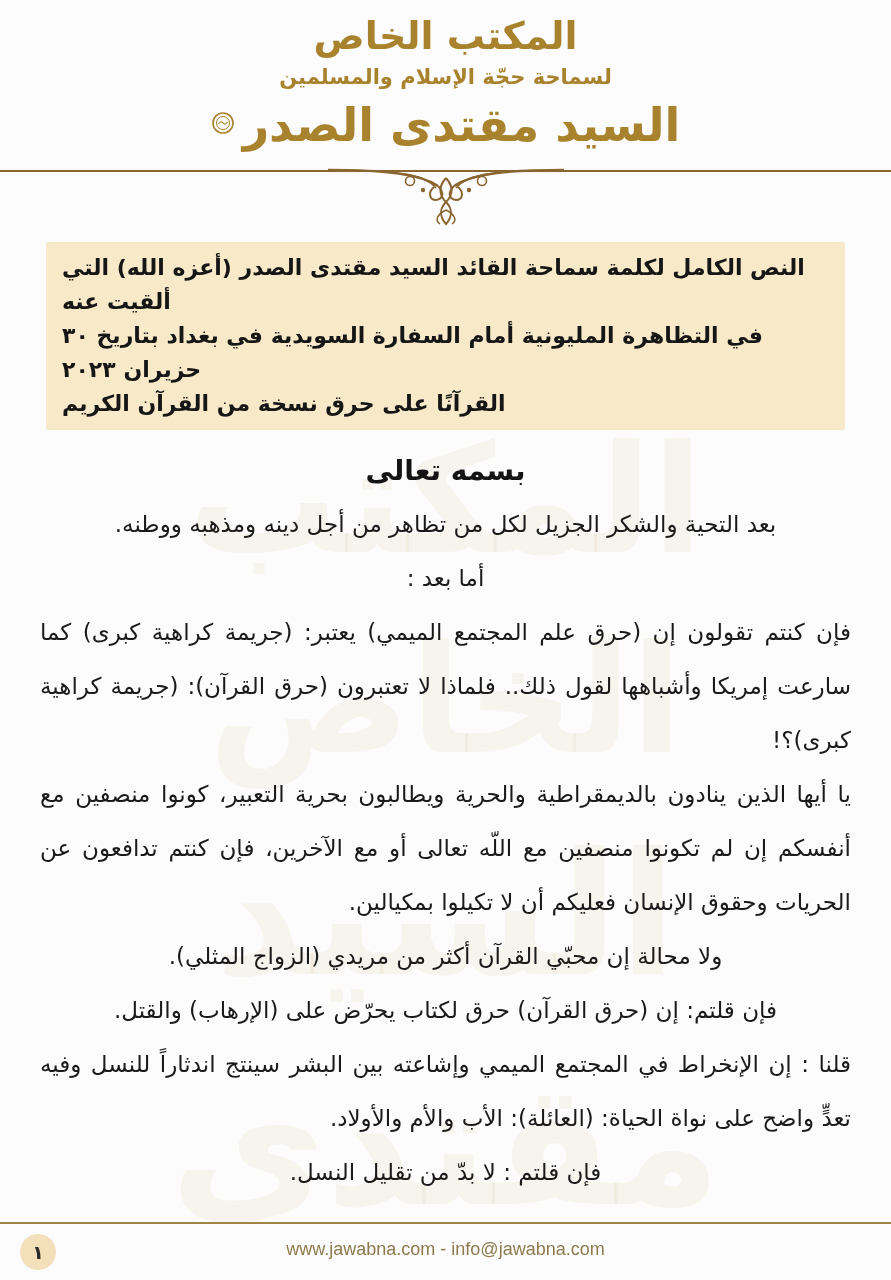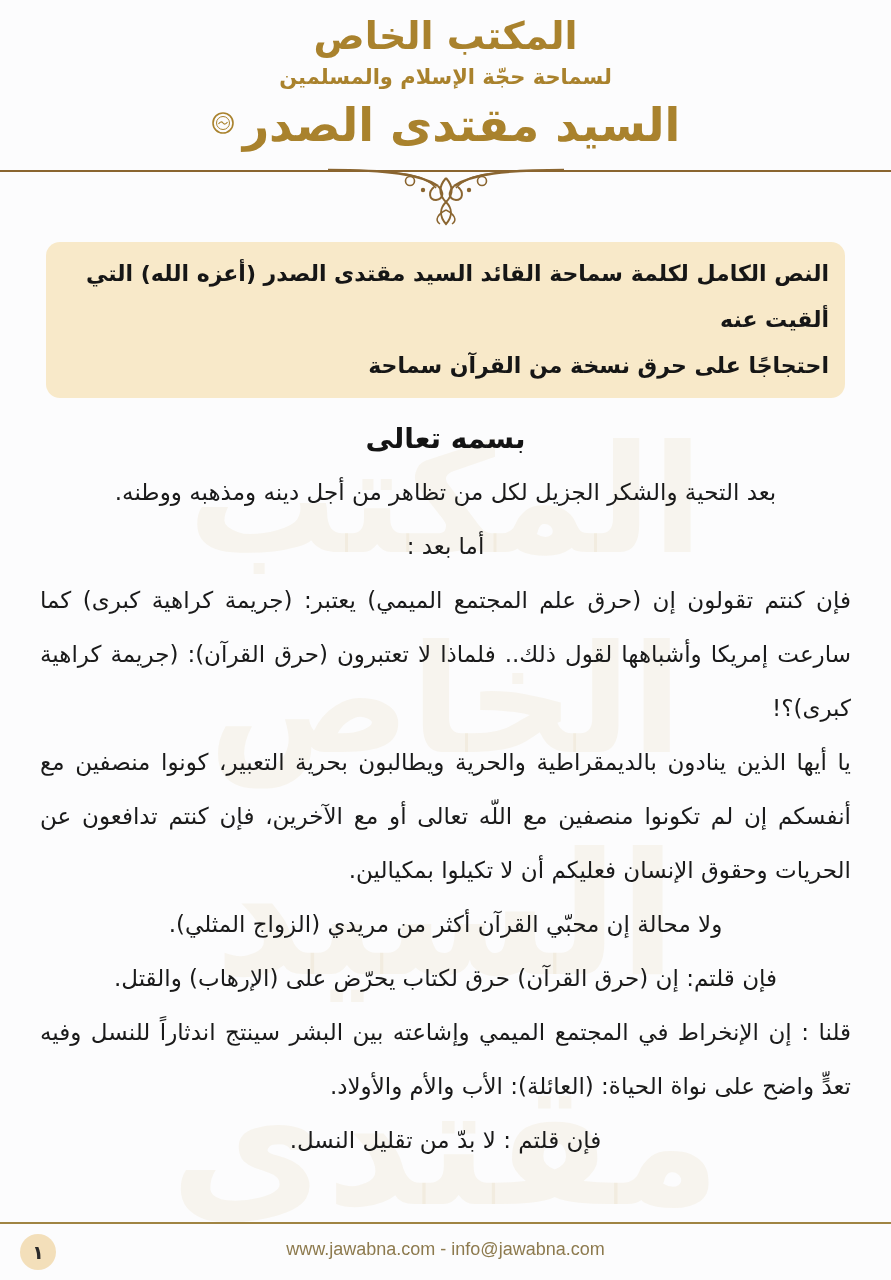--- a/index.html
+++ b/index.html
@@ -14,23 +14,23 @@
   .logo-l2{font-size:21px;font-weight:bold;line-height:26px;margin-top:2px;}
   .logo-l3{font-size:46px;font-weight:bold;line-height:62px;margin-top:4px;}
   .logo-row{display:inline-flex;align-items:flex-start;direction:rtl;gap:8px;}
   .seal{position:relative;top:-6px;display:inline-block;}
   
   .divider{position:relative;margin-top:14px;height:46px;z-index:2;}
   .divider .rule{position:absolute;top:0;left:0;right:0;height:0;border-top:2px solid #8a6530;}
   .divider .ornament{position:absolute;top:-4px;left:50%;transform:translateX(-50%);}
   
   .title-box{
-    position:relative;margin:26px 46px 0;background:#f8e9c9;border-radius:14px;
-    padding:9px 16px;text-align:right;direction:rtl;
-    font-weight:bold;font-size:22px;line-height:46px;color:#161616;z-index:2;
+    position:relative;margin:26px 46px 0;background:#f8e9c9;border-radius:3px;
+    padding:9px 16px;text-align:left;direction:rtl;
+    font-weight:bold;font-size:22px;line-height:34px;color:#161616;z-index:2;
   }
   
   .basmala{
     position:relative;text-align:center;font-weight:bold;font-size:28px;
     margin-top:24px;color:#141414;z-index:2;
   }
   .content{
     position:relative;margin:10px 40px 0;direction:rtl;color:#1a1a1a;
     font-size:23px;line-height:54px;z-index:2;
   }
@@ -104,21 +104,22 @@
         <path d="M120,12 C113,20 112,28 120,36 C128,28 127,20 120,12" stroke="#8a6530" stroke-width="2"></path>
         <path d="M120,36 C114,42 113,50 120,58 C127,50 126,42 120,36" stroke="#8a6530" stroke-width="2"></path>
         <path d="M120,44 C112,48 108,54 114,58" stroke="#8a6530" stroke-width="1.5"></path>
         <path d="M120,44 C128,48 132,54 126,58" stroke="#8a6530" stroke-width="1.5"></path>
       </svg>
     </span>
   </div>
 
   <section class="title-box">
     <div>النص الكامل لكلمة سماحة القائد السيد مقتدى الصدر (أعزه الله) التي ألقيت عنه</div>
-    <div>احتجاجًا على حرق نسخة من القرآن سماحة</div>
+    <div>في التظاهرة المليونية أمام السفارة السويدية في بغداد بتاريخ ٣٠ حزيران ٢٠٢٣</div>
+    <div>القرآنًا على حرق نسخة من القرآن الكريم</div>
   </section>
 
   <div class="basmala">بسمه تعالى</div>
 
   <main class="content">
     <p class="p-right">بعد التحية والشكر الجزيل لكل من تظاهر من أجل دينه ومذهبه ووطنه.</p>
     <p class="p-right">أما بعد :</p>
     <p class="p-justify">فإن كنتم تقولون إن (حرق علم المجتمع الميمي) يعتبر: (جريمة كراهية كبرى) كما سارعت إمريكا وأشباهها لقول ذلك.. فلماذا لا تعتبرون (حرق القرآن): (جريمة كراهية كبرى)؟!</p>
     <p class="p-justify">يا أيها الذين ينادون بالديمقراطية والحرية ويطالبون بحرية التعبير، كونوا منصفين مع أنفسكم إن لم تكونوا منصفين مع اللّه تعالى أو مع الآخرين، فإن كنتم تدافعون عن الحريات وحقوق الإنسان فعليكم أن لا تكيلوا بمكيالين.</p>
     <p class="p-right">ولا محالة إن محبّي القرآن أكثر من مريدي (الزواج المثلي).</p>

